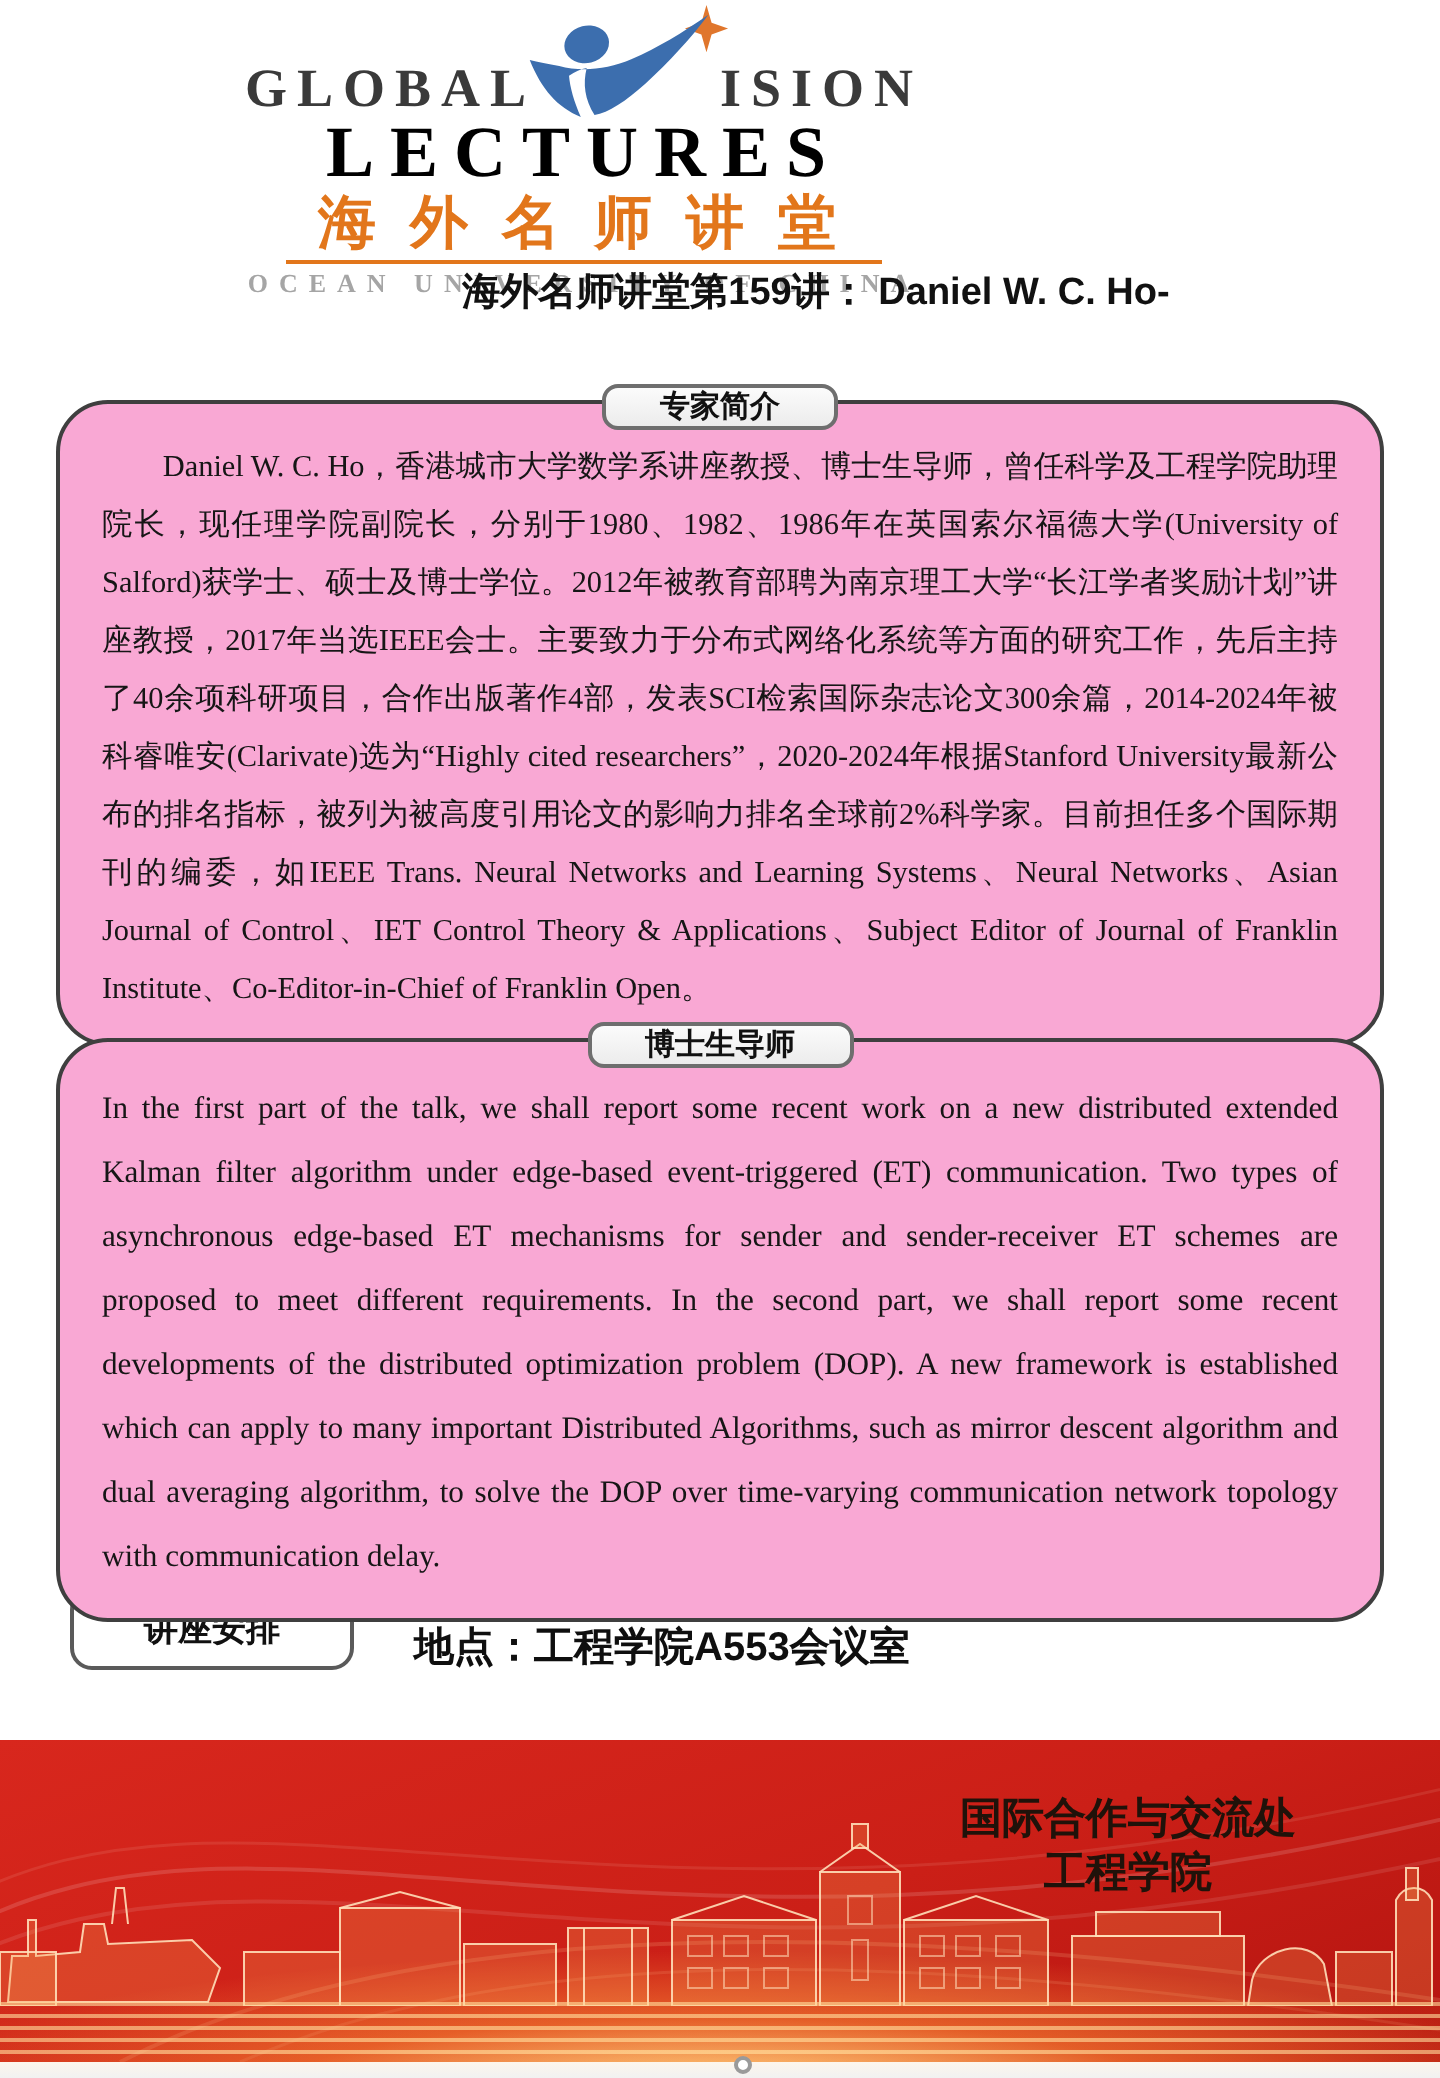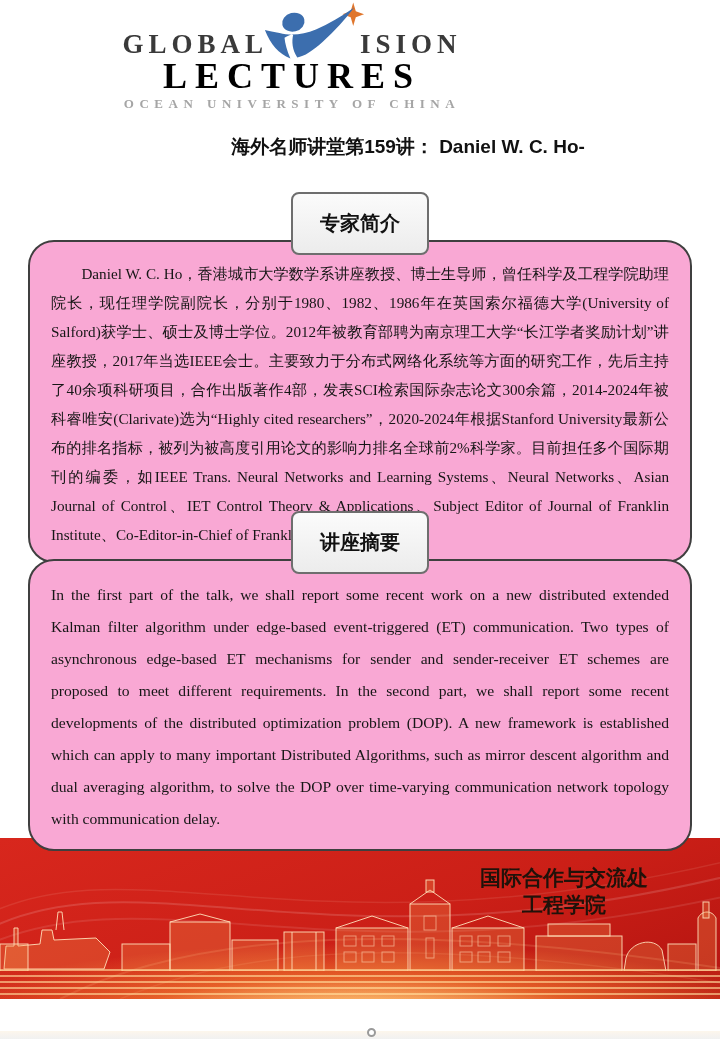--- a/index.html
+++ b/index.html
@@ -20,21 +20,21 @@
   .logo-univ{color:#a5a5a5;font-family:"Liberation Serif","DejaVu Serif",serif;
              font-size:13px;letter-spacing:5.5px;font-weight:700;margin-top:2px;}
 
   
   .title{position:absolute;top:136px;left:0;width:720px;text-align:center;color:#111;padding-left:48px;}
   .title .t1{font-size:19px;font-weight:700;line-height:1.15;}
   .title .t2{font-size:21px;font-weight:700;line-height:1.15;margin-top:2px;}
 
   
   .badge{position:relative;z-index:3;display:block;margin:0 auto;width:fit-content;
-         padding:16px 27px;font-size:20px;font-weight:700;color:#111;
+         padding:0 27px;font-size:15px;font-weight:700;color:#111;
          background:linear-gradient(#fbfbfb,#ececec);
          border:2px solid #6e6e6e;border-radius:8px;}
 
   
   .box{position:relative;z-index:1;margin:-15px 28px 0 28px;background:#f9a8d4;
        border:2px solid #3f3f3f;border-radius:26px;
        font-family:"Liberation Serif","DejaVu Serif",serif;color:#161616;}
   .box-expert{padding:17px 21px 12px 21px;font-size:15.2px;line-height:29px;text-align:justify;}
   .box-expert p{margin:0;text-indent:2em;}
   .box-abstract{padding:18px 21px 14px 21px;font-size:15.6px;line-height:32px;text-align:justify;}
@@ -44,21 +44,21 @@
   .sec-abstract{position:absolute;top:511px;left:0;width:720px;}
 
   
   .schedule{position:absolute;top:790px;left:35px;width:650px;display:flex;align-items:flex-start;}
   .schedule-badge{width:138px;text-align:center;padding:7px 0;margin-top:4px;
                   font-size:17px;font-weight:700;color:#111;background:#fff;
                   border:2px solid #5a5a5a;border-radius:11px;}
   .schedule-info{margin-left:30px;color:#0f0f0f;font-size:20px;font-weight:700;line-height:23px;}
 
   
-  .banner{position:absolute;left:0;top:838px;width:720px;height:161px;overflow:hidden;
+  .banner{position:absolute;left:0;top:870px;width:720px;height:161px;overflow:hidden;
           background:
             radial-gradient(ellipse 95% 75% at 50% 112%, #ffeab6 0%, #ffc171 16%, rgba(243,120,48,.75) 34%, rgba(205,40,22,0) 62%),
             linear-gradient(160deg,#d8271d 0%,#cb1f17 55%,#b41410 100%);}
   .banner svg{position:absolute;left:0;bottom:0;}
   .waves{top:0;}
   .stripes{position:absolute;left:0;bottom:0;width:720px;height:30px;
            background:repeating-linear-gradient(to bottom, rgba(255,214,150,.65) 0 2px, rgba(216,80,32,.18) 2px 6px);}
   .banner-orgs{position:absolute;top:26px;left:448px;width:232px;text-align:center;
                color:#20120a;font-weight:700;font-size:21px;line-height:27px;}
 
@@ -76,36 +76,39 @@
     <div class="logo-line1">
       <span class="logo-word">GLOBAL</span>
       <svg class="logo-icon" viewBox="0 0 110 62">
         <path d="M97 2 L99.6 11 L108 14 L99.6 17 L97 26 L94.4 17 L86 14 L94.4 11 Z" fill="#E0762C"></path>
         <ellipse cx="36" cy="22" rx="11.5" ry="9.5" transform="rotate(-14 36 22)" fill="#3C6EAE"></ellipse>
         <path d="M7 30 C13 45 21 54 33 59 C29.5 51 27.5 44 27 38 C30 36 33 34.5 36 34 C34 42 35 50 40 58 C47 57 56 51 66 42 C78 31 89 19 98 7 C85 16 72 24 59 29.5 C46 35 33 36 22 33 C16.5 32 11 31 7 30 Z" fill="#3C6EAE"></path>
       </svg>
       <span class="logo-word">ISION</span>
     </div>
     <div class="logo-lectures">LECTURES</div>
+    <div>
+      <span class="logo-cn">海外名师讲堂</span>
+    </div>
     <div class="logo-univ">OCEAN UNIVERSITY OF CHINA</div>
   </div>
 
   <div class="title">
     <div class="t1">海外名师讲堂第159讲： Daniel W. C. Ho-</div>
   </div>
 
   <div class="sec-expert">
     <div class="badge">专家简介</div>
     <div class="box box-expert">
       <p>Daniel W. C. Ho，香港城市大学数学系讲座教授、博士生导师，曾任科学及工程学院助理院长，现任理学院副院长，分别于1980、1982、1986年在英国索尔福德大学(University of Salford)获学士、硕士及博士学位。2012年被教育部聘为南京理工大学“长江学者奖励计划”讲座教授，2017年当选IEEE会士。主要致力于分布式网络化系统等方面的研究工作，先后主持了40余项科研项目，合作出版著作4部，发表SCI检索国际杂志论文300余篇，2014-2024年被科睿唯安(Clarivate)选为“Highly cited researchers”，2020-2024年根据Stanford University最新公布的排名指标，被列为被高度引用论文的影响力排名全球前2%科学家。目前担任多个国际期刊的编委，如IEEE Trans. Neural Networks and Learning Systems、Neural Networks、Asian Journal of Control、IET Control Theory &amp; Applications、Subject Editor of Journal of Franklin Institute、Co-Editor-in-Chief of Franklin Open。</p>
     </div>
   </div>
 
   <div class="sec-abstract">
-    <div class="badge">讲座摘要</div>
+    <div class="badge">博士生导师</div>
     <div class="box box-abstract">
       <p>In the first part of the talk, we shall report some recent work on a new distributed extended Kalman filter algorithm under edge-based event-triggered (ET) communication. Two types of asynchronous edge-based ET mechanisms for sender and sender-receiver ET schemes are proposed to meet different requirements. In the second part, we shall report some recent developments of the distributed optimization problem (DOP). A new framework is established which can apply to many important Distributed Algorithms, such as mirror descent algorithm and dual averaging algorithm, to solve the DOP over time-varying communication network topology with communication delay.</p>
     </div>
   </div>
 
   <div class="schedule">
     <div class="schedule-badge">讲座安排</div>
     <div class="schedule-info">
       <div>时间：2025年9月17日16:00-17:30</div>
       <div>地点：工程学院A553会议室</div>

